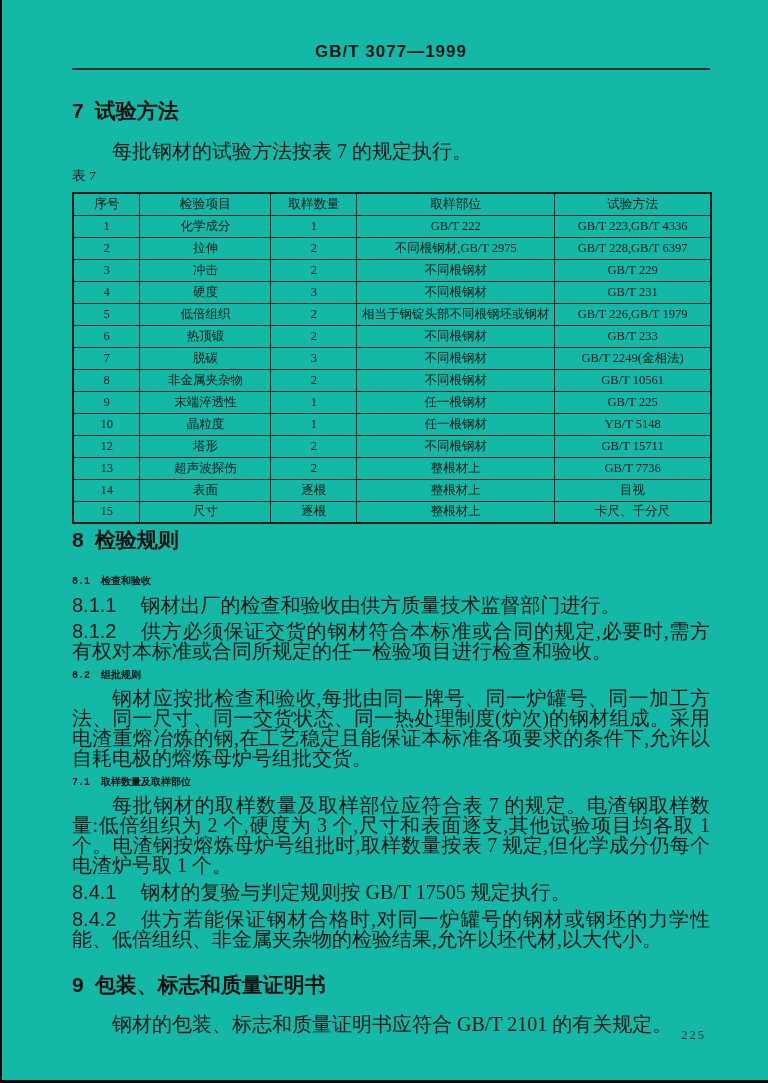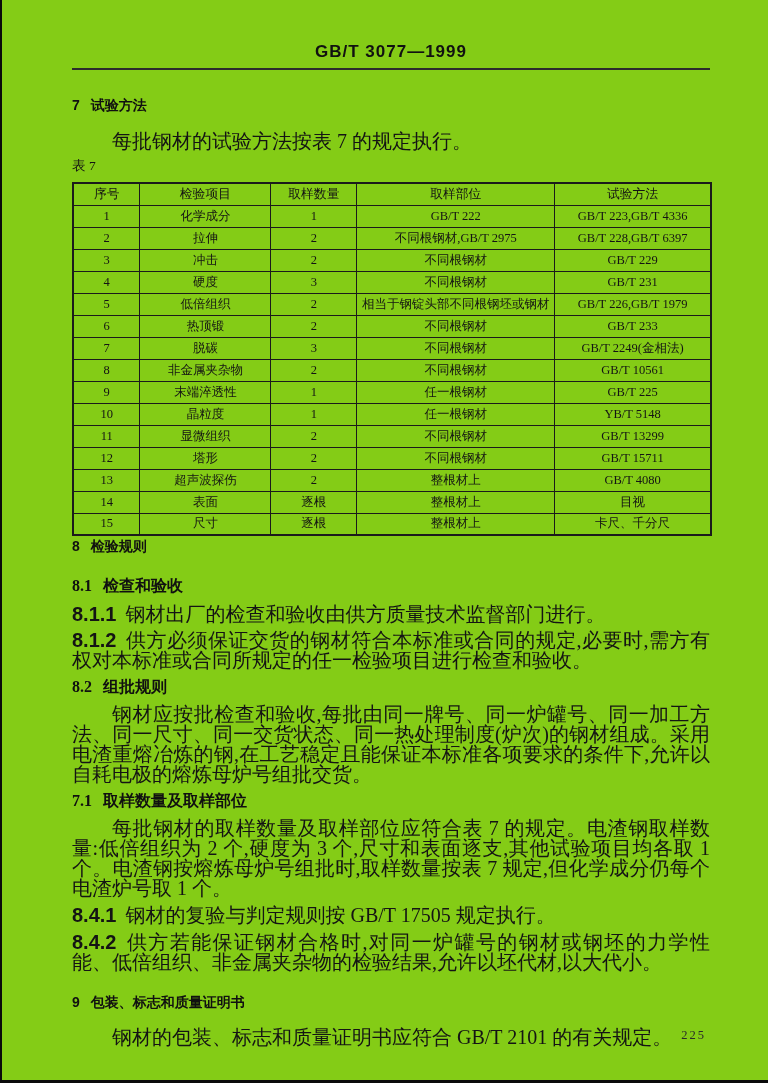--- a/index.html
+++ b/index.html
@@ -2,21 +2,21 @@
 <html><head>
 <meta charset="utf-8">
 <style>
   * { margin: 0; padding: 0; box-sizing: border-box; }
   html, body { background: #e8e8e8; }
   .page {
     position: relative;
     width: 768px;
     height: 1083px;
     margin: 0;
-    background: #84cc16;
+    background: #14b8a6;
     border-left: 2px solid #0a0a0a;
     border-bottom: 3px solid #0a0a0a;
     overflow: hidden;
     color: #161616;
     font-family: "Liberation Serif", "DejaVu Serif", serif;
   }
   .content { padding: 0 58px 0 70px; }
 
   
   .doc-header { padding-top: 42px; text-align: center; }
@@ -30,45 +30,45 @@
   .header-rule {
     margin-top: 6px;
     border: none;
     border-top: 2.5px solid #2c2c2c;
   }
 
   
   .h-sec {
     font-family: "Liberation Sans", "DejaVu Sans", sans-serif;
     font-weight: bold;
-    font-size: 14px;
+    font-size: 21px;
     color: #101010;
   }
   .h-sub {
-    font-family: Liberation Serif, serif;
+    font-family: Liberation Mono, monospace;
     font-weight: bold;
-    font-size: 16px;
+    font-size: 10px;
     color: #101010;
   }
   .h-num { display: inline-block; margin-right: 11px; }
 
   .sec7-heading { margin-top: 27px; }
   .intro-para { margin-top: 16px; }
 
   p.body-text {
     font-size: 20px;
     line-height: 20px;
     color: #141414;
     text-align: justify;
   }
   .indent2 { text-indent: 2em; }
   .clause-num {
     font-family: "Liberation Sans", "DejaVu Sans", sans-serif;
-    font-weight: bold;
-    margin-right: 9px;
+    font-weight: normal;
+    margin-right: 24px;
   }
 
   
   .table-caption {
     margin-top: 6px;
     text-align: left;
     font-size: 13.5px;
     color: #141414;
   }
   table.t7 {
@@ -208,39 +208,32 @@
             <td>GB/T 225</td>
           </tr>
           <tr>
             <td>10</td>
             <td>晶粒度</td>
             <td>1</td>
             <td>任一根钢材</td>
             <td>YB/T 5148</td>
           </tr>
           <tr>
-            <td>11</td>
-            <td>显微组织</td>
-            <td>2</td>
-            <td>不同根钢材</td>
-            <td>GB/T 13299</td>
-          </tr>
-          <tr>
             <td>12</td>
             <td>塔形</td>
             <td>2</td>
             <td>不同根钢材</td>
             <td>GB/T 15711</td>
           </tr>
           <tr>
             <td>13</td>
             <td>超声波探伤</td>
             <td>2</td>
             <td>整根材上</td>
-            <td>GB/T 4080</td>
+            <td>GB/T 7736</td>
           </tr>
           <tr>
             <td>14</td>
             <td>表面</td>
             <td>逐根</td>
             <td>整根材上</td>
             <td>目视</td>
           </tr>
           <tr>
             <td>15</td>

